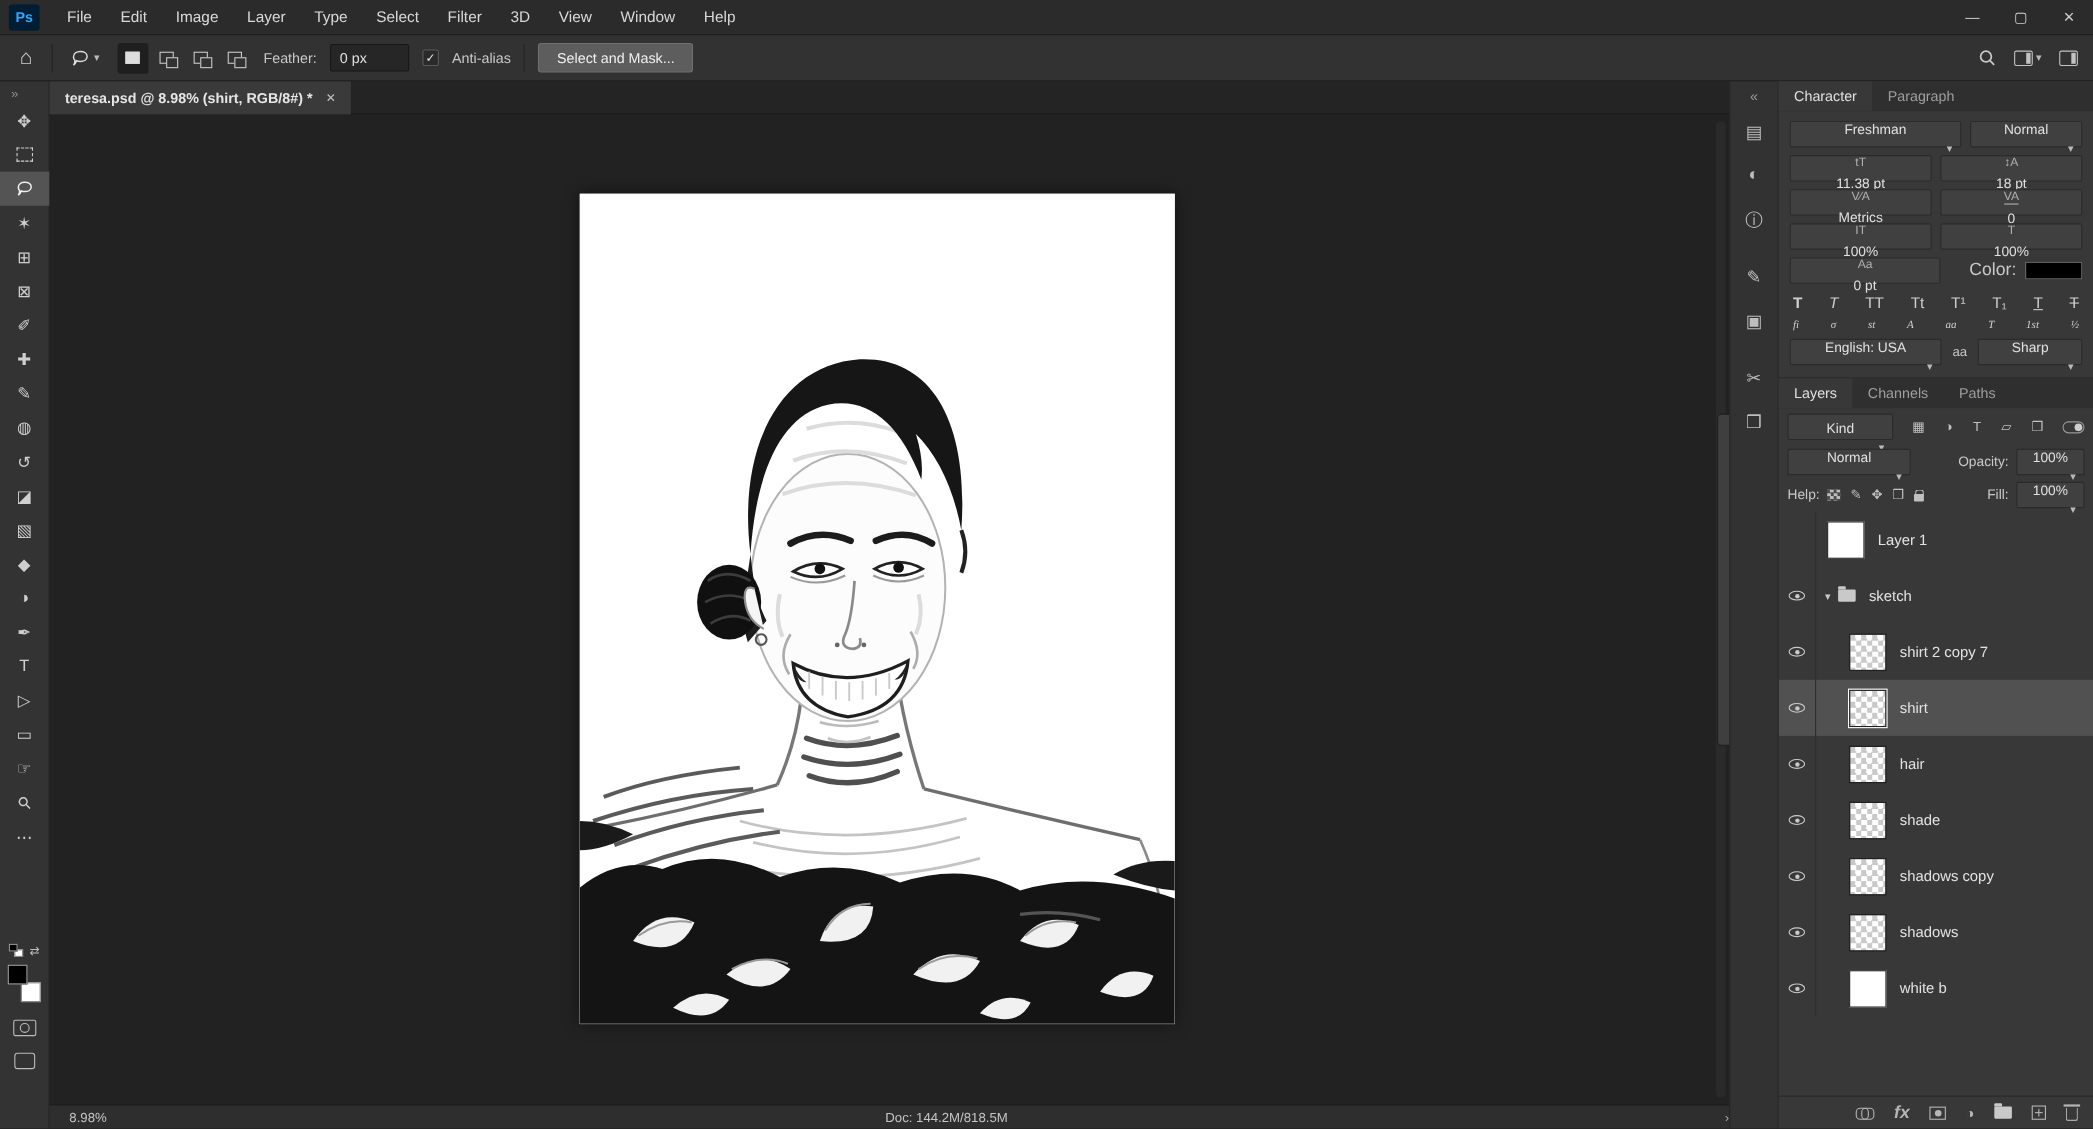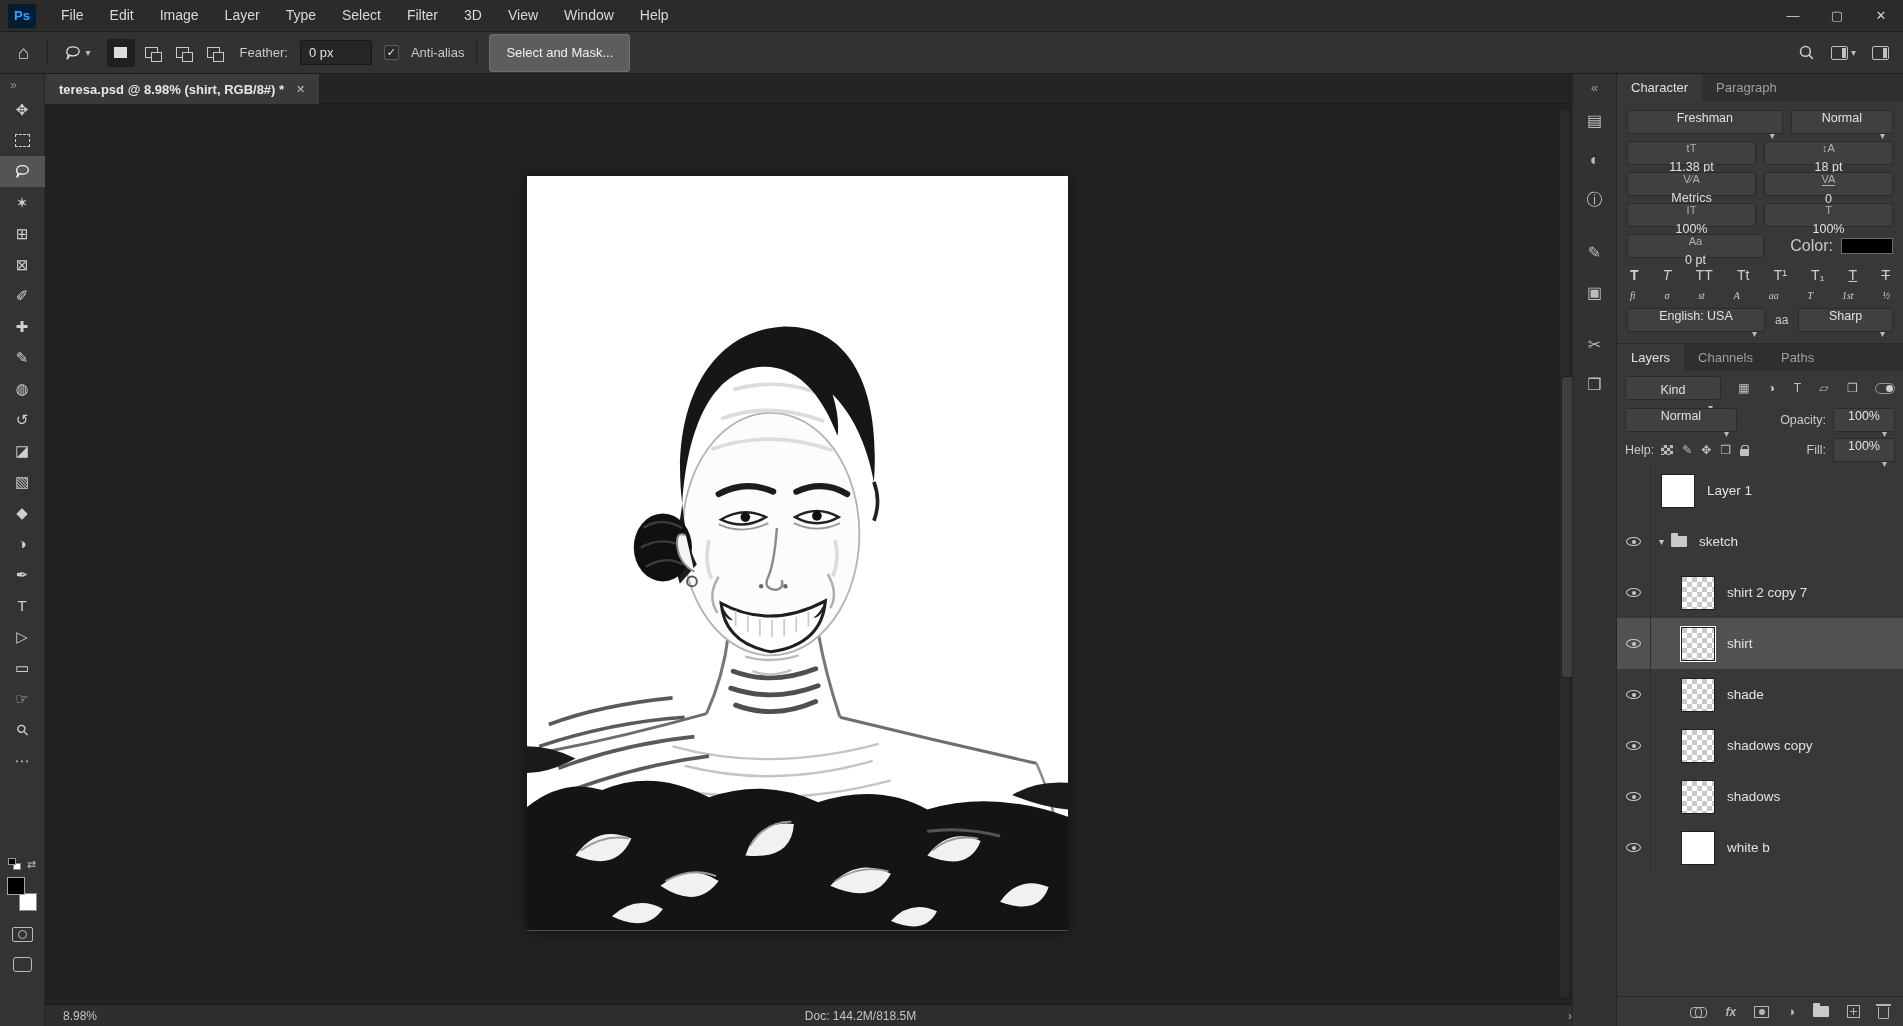--- a/index.html
+++ b/index.html
@@ -23,21 +23,21 @@
   .caret { font-size:10px; color:#b9b9b9; line-height:1; }
   .selmodes { display:flex; gap:3px; }
   .sm { width:28px; height:28px; display:flex; align-items:center; justify-content:center; border-radius:3px; }
   .sm.active { background:#1f1f1f; }
   .smi { width:13px; height:11px; border:1px solid #c9c9c9; position:relative; }
   .sm.active .smi { background:#ddd; border-color:#ddd; }
   .smi.dual::after { content:""; position:absolute; right:-5px; bottom:-5px; width:9px; height:8px; border:1px solid #c9c9c9; background:#323232; }
   .ob-label { color:#c9c9c9; }
   .ob-input { width:72px; height:25px; background:#262626; border:1px solid #171717; border-radius:2px; display:flex; align-items:center; padding:0 8px; color:#e0e0e0; }
   .checkbox { width:15px; height:15px; background:#2a2a2a; border:1px solid #5a5a5a; border-radius:2px; display:flex; align-items:center; justify-content:center; font-size:11px; color:#e6e6e6; }
-  .ob-button { height:38px; padding:0 16px; background:#5d5d5d; border:1px solid #6f6f6f; border-radius:3px; display:flex; align-items:center; color:#f0f0f0; }
+  .ob-button { height:27px; padding:0 16px; background:#5d5d5d; border:1px solid #6f6f6f; border-radius:3px; display:flex; align-items:center; color:#f0f0f0; }
   .ob-right { margin-left:auto; display:flex; align-items:center; gap:16px; padding-right:2px; }
   .wsicon { width:17px; height:14px; border:1.4px solid #c2c2c2; border-radius:2px; position:relative; }
   .wsicon::after { content:""; position:absolute; right:1px; top:1px; bottom:1px; width:4px; background:#c2c2c2; }
 
   
   .main { display:flex; height:952px; }
 
   
   .toolcol { width:45px; background:#333333; border-right:1px solid #262626; display:flex; flex-direction:column; align-items:center; padding-bottom:54px; }
   .tool-expand { align-self:flex-start; padding:4px 0 2px 10px; color:#8f8f8f; font-size:12px; }
@@ -127,21 +127,21 @@
   .ml10 { margin-left:10px; } .ml30 { margin-left:30px; }
   .lname { margin-left:12px; font-size:13.5px; color:#e2e2e2; white-space:nowrap; }
   .grp-caret { margin-left:8px; font-size:10px; color:#c9c9c9; }
   .folder { width:16px; height:11px; background:#c9c9c9; border-radius:1px; position:relative; margin-left:7px; }
   .folder::before { content:""; position:absolute; top:-3px; left:0; width:7px; height:3px; background:#c9c9c9; border-radius:1px 1px 0 0; }
 
   .layers-footer { height:30px; border-top:1px solid #2a2a2a; display:flex; align-items:center; justify-content:flex-end; gap:18px; padding:0 14px; color:#b5b5b5; font-size:13px; flex-shrink:0; }
   .linkicon { width:17px; height:9px; position:relative; }
   .linkicon::before, .linkicon::after { content:""; position:absolute; top:0; width:10px; height:9px; border:1.3px solid #b5b5b5; border-radius:4px; }
   .linkicon::before { left:0; } .linkicon::after { right:0; }
-  .fx-label { font-style:italic; font-weight:bold; font-size:12px; }
+  .fx-label { font-style:italic; font-weight:bold; font-size:16px; }
   .maskicon { width:15px; height:12px; border:1.3px solid #b5b5b5; display:flex; align-items:center; justify-content:center; }
   .maskicon::before { content:""; width:6px; height:6px; border-radius:50%; background:#b5b5b5; }
   .newlayer { width:13px; height:13px; border:1.3px solid #b5b5b5; position:relative; }
   .newlayer::before { content:""; position:absolute; left:2px; right:2px; top:50%; height:1.4px; margin-top:-0.7px; background:#b5b5b5; }
   .newlayer::after { content:""; position:absolute; top:2px; bottom:2px; left:50%; width:1.4px; margin-left:-0.7px; background:#b5b5b5; }
   .trash { width:11px; height:12px; border:1.3px solid #b5b5b5; border-top:none; border-radius:0 0 2px 2px; position:relative; margin-top:3px; }
   .trash::before { content:""; position:absolute; top:-3px; left:-3px; right:-3px; height:1.6px; background:#b5b5b5; }
 
   .searchsvg, .lassosvg { display:block; }
 </style>
@@ -556,20 +556,27 @@
                 <span class="eye"></span>
               </span>
             <span class="thumb sel ml30"></span>
             <span class="lname">shirt</span>
           </div>
           <div class="lrow">
             <span class="eye-well">
                 <span class="eye"></span>
               </span>
             <span class="thumb ml30"></span>
+            <span class="lname">hair</span>
+          </div>
+          <div class="lrow">
+            <span class="eye-well">
+                <span class="eye"></span>
+              </span>
+            <span class="thumb ml30"></span>
             <span class="lname">shade</span>
           </div>
           <div class="lrow">
             <span class="eye-well">
                 <span class="eye"></span>
               </span>
             <span class="thumb ml30"></span>
             <span class="lname">shadows copy</span>
           </div>
           <div class="lrow">

